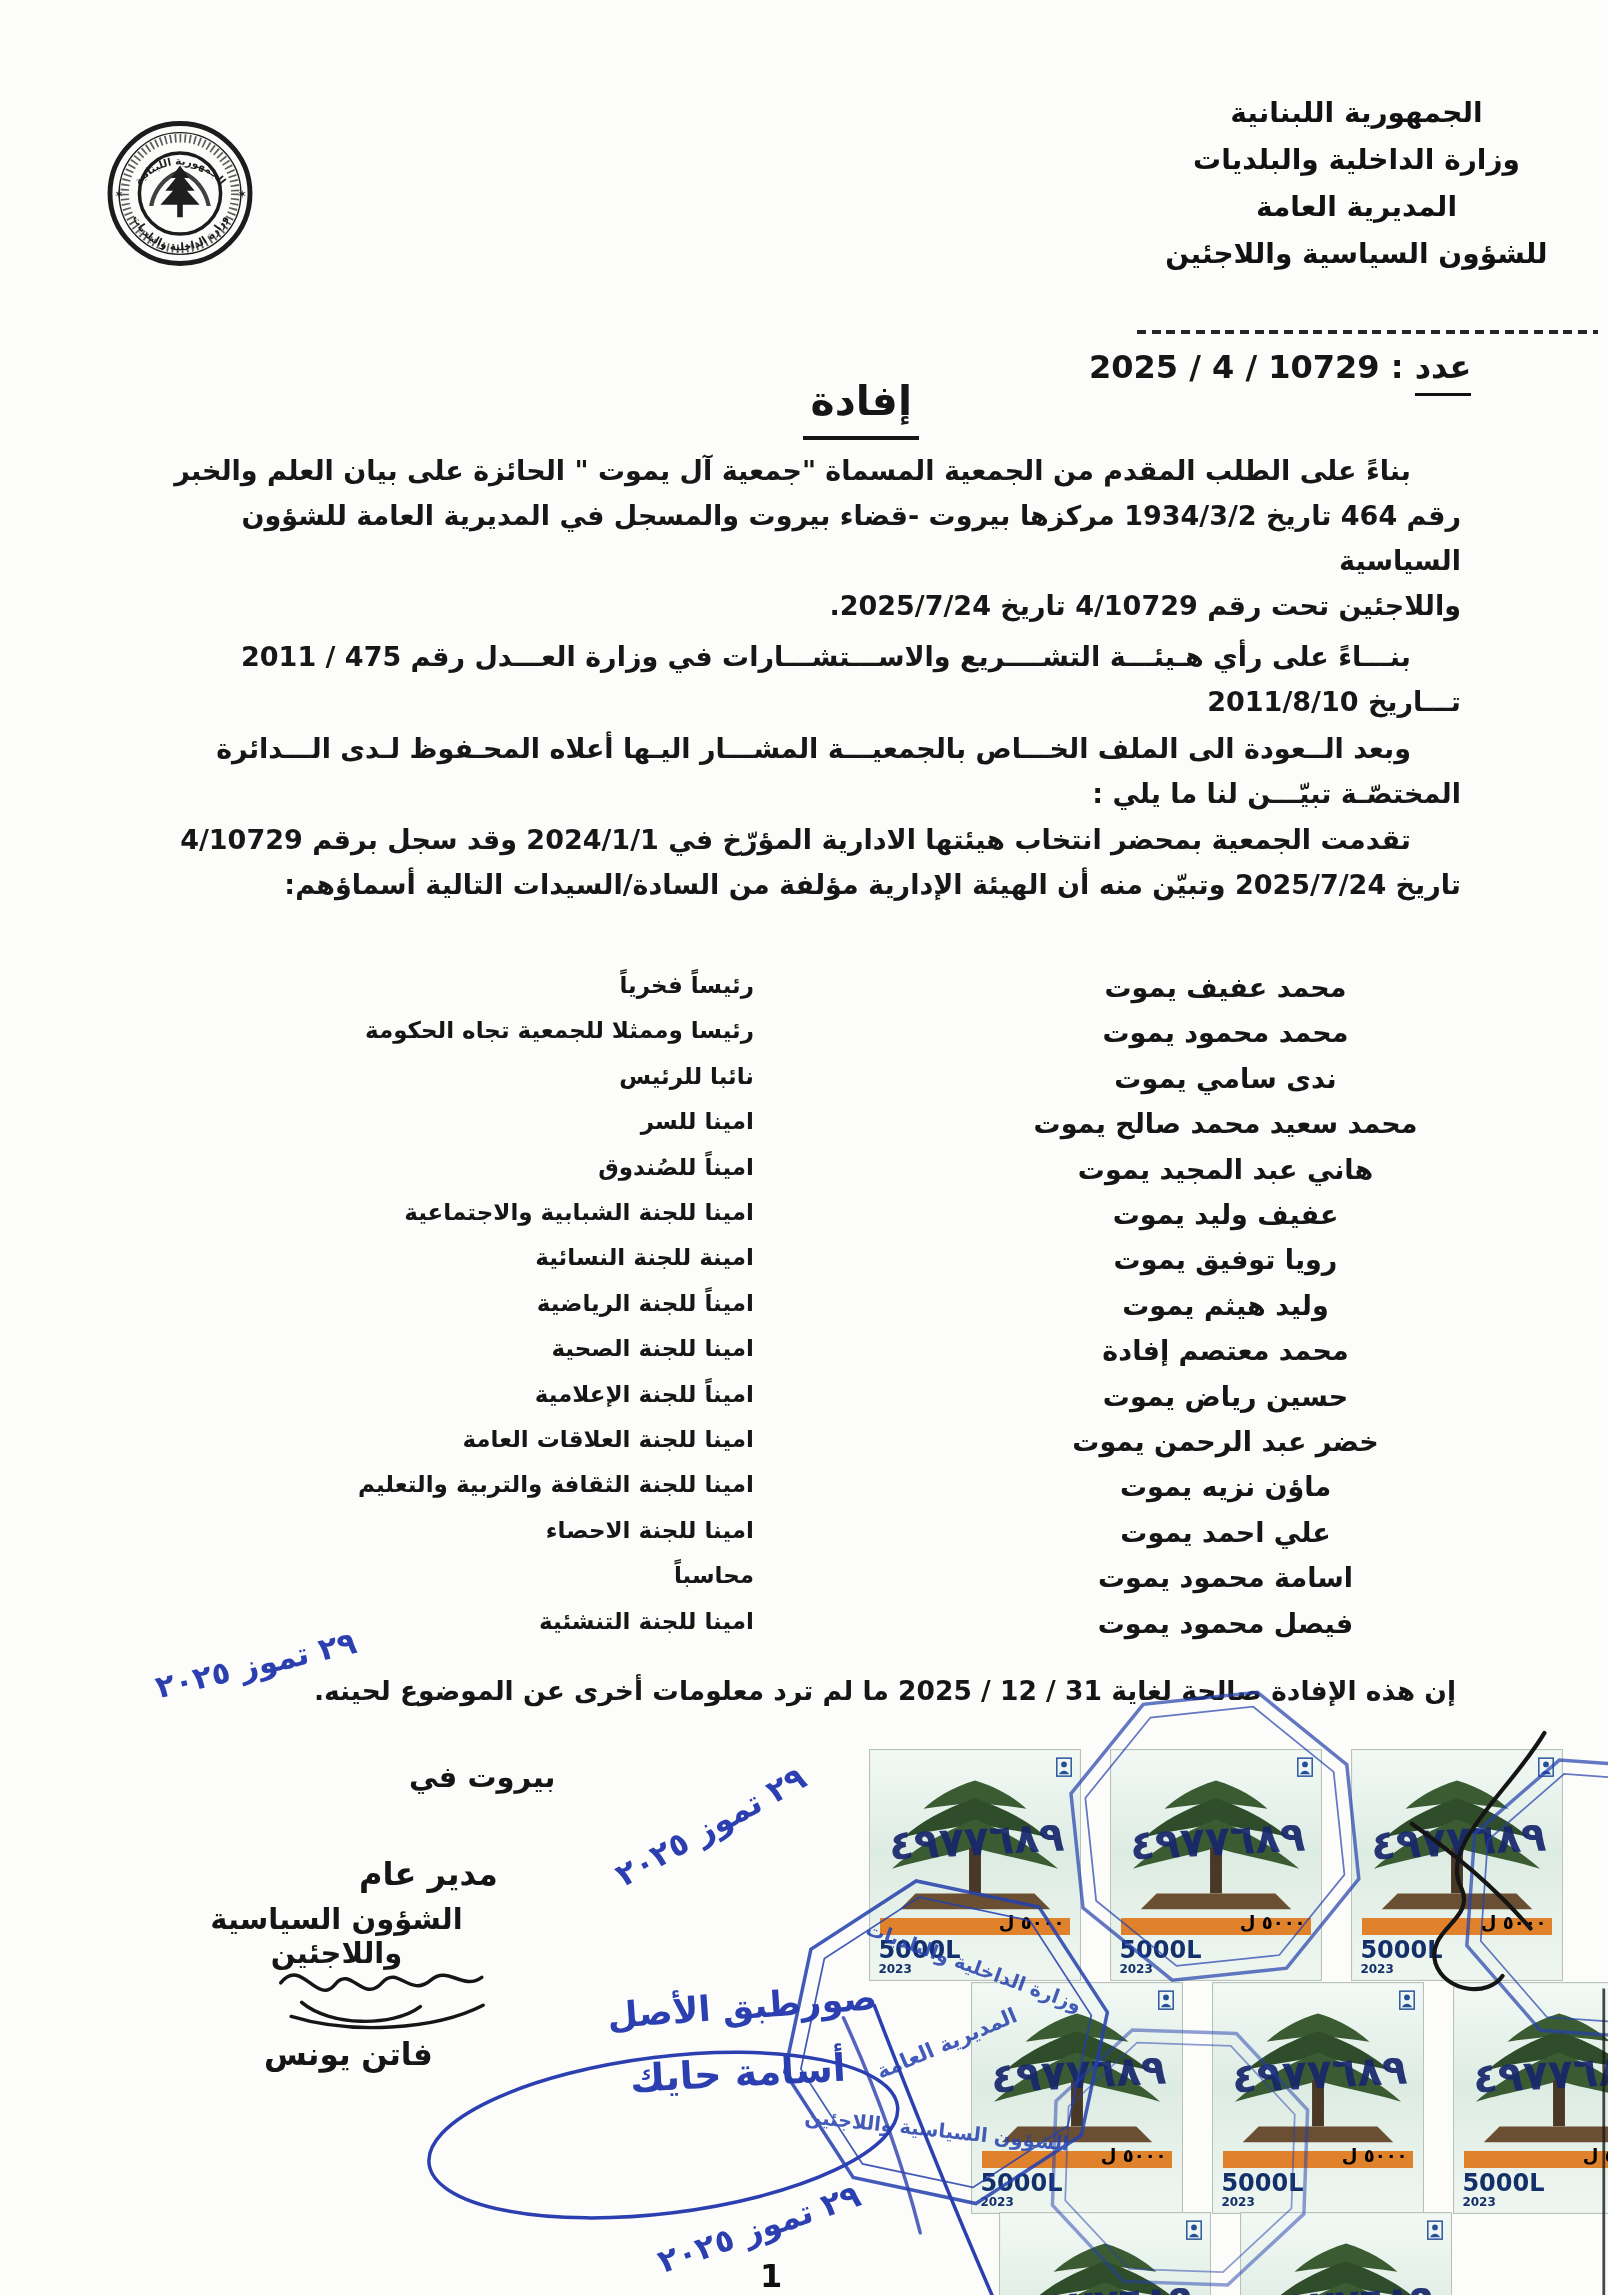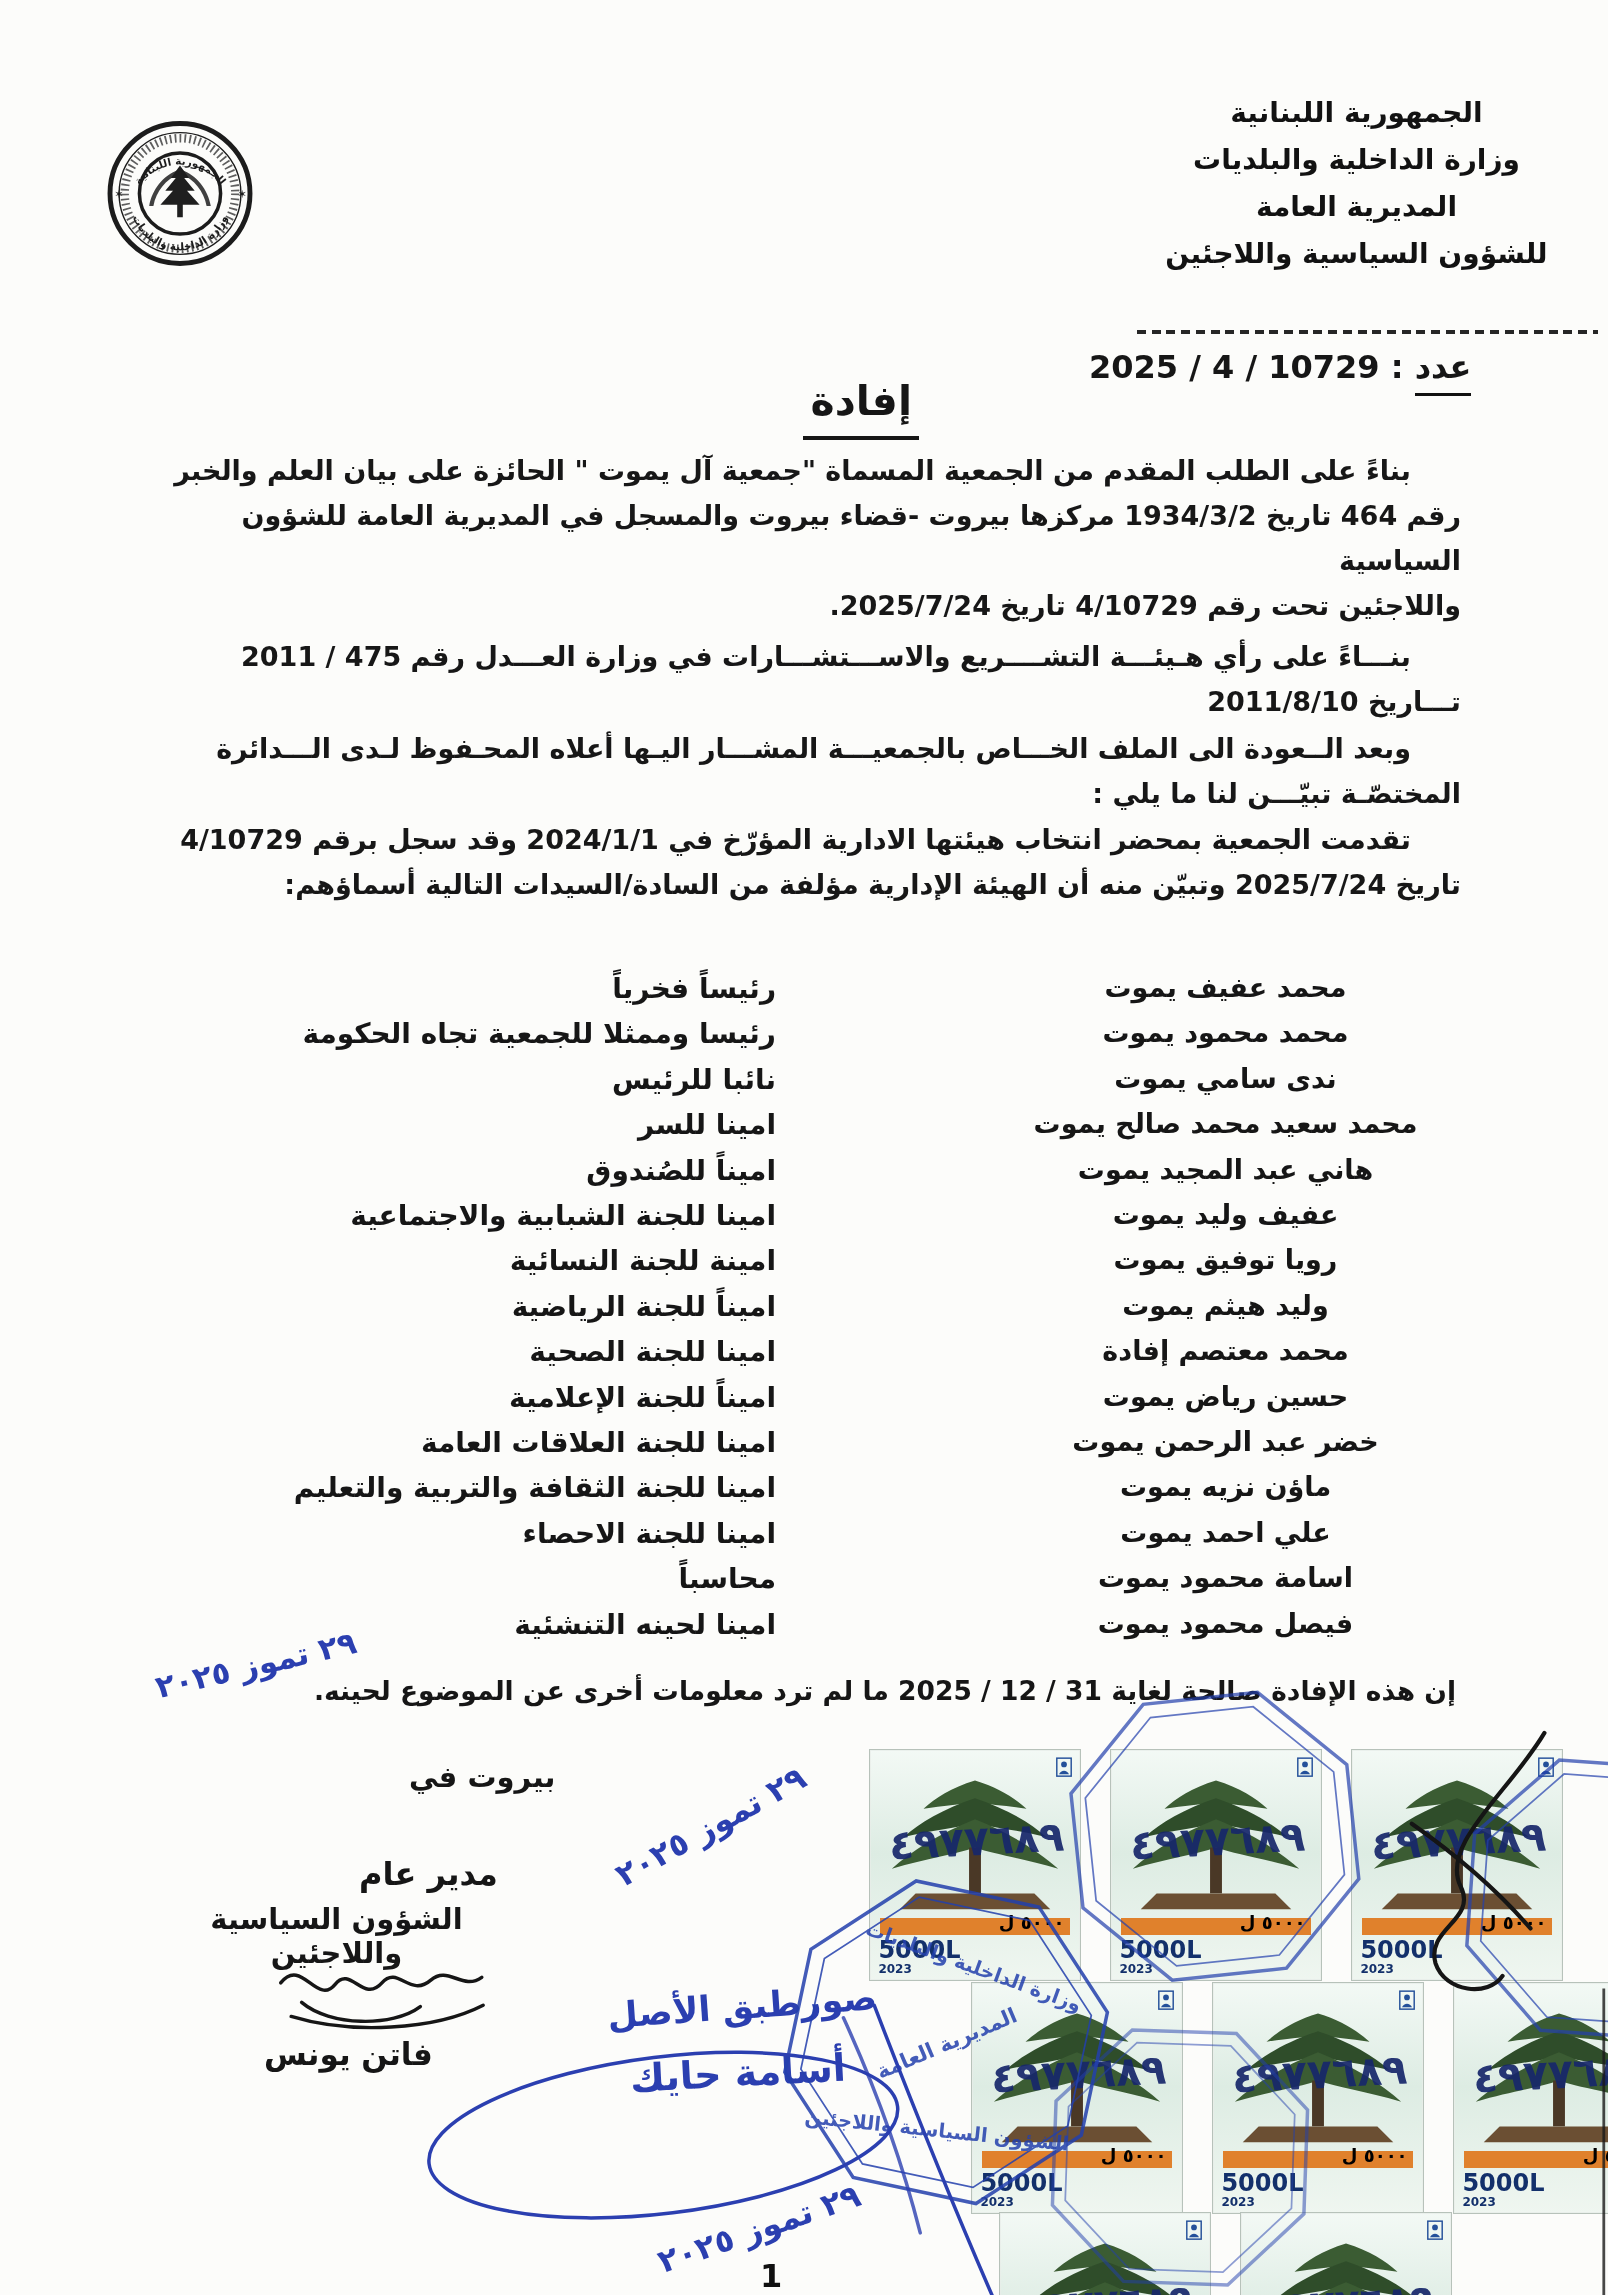--- a/index.html
+++ b/index.html
@@ -25,21 +25,21 @@
   .para{left:147px;width:1314px;direction:rtl;text-align:right;margin:0;
         font-size:27px;font-weight:700;line-height:45px;white-space:pre-line;
         text-indent:50px;color:#171717;}
   .p1{top:448px;} .p2{top:634px;} .p3{top:726px;} .p4{top:817px;}
 
   
   #members{left:314px;top:972px;width:1027px;height:698px;}
   .member-row{position:absolute;width:100%;height:43px;direction:rtl;}
   .m-name{position:absolute;left:646px;width:531px;text-align:center;
           font-size:27px;font-weight:700;white-space:nowrap;}
-  .m-role{position:absolute;right:565px;font-size:28px;font-weight:700;white-space:nowrap;}
+  .m-role{position:absolute;right:587px;font-size:23px;font-weight:700;white-space:nowrap;}
 
   .validity{right:152px;top:1675px;direction:rtl;text-align:right;
             font-size:26.5px;font-weight:700;white-space:nowrap;}
 
   
   .place{left:409px;top:1760px;font-size:29px;font-weight:800;direction:rtl;text-align:right;}
   .t1{left:327px;top:1855px;font-size:32px;font-weight:800;direction:rtl;margin-left:32px;}
   .t2{left:162px;top:1902px;width:349px;text-align:center;font-size:29px;font-weight:800;direction:rtl;}
   .signer{left:264px;top:2036px;font-size:31px;font-weight:800;direction:rtl;}
 
@@ -173,21 +173,21 @@
       <div class="member-row" style="top: 545px;">
         <span class="m-name">علي احمد يموت</span>
         <span class="m-role">امينا للجنة الاحصاء</span>
       </div>
       <div class="member-row" style="top: 590px;">
         <span class="m-name">اسامة محمود يموت</span>
         <span class="m-role">محاسباً</span>
       </div>
       <div class="member-row" style="top: 636px;">
         <span class="m-name">فيصل محمود يموت</span>
-        <span class="m-role">امينا لحينه التنشئية</span>
+        <span class="m-role">امينا للجنة التنشئية</span>
       </div>
     </div>
 
   <div class="abs validity">إن هذه الإفادة صالحة لغاية  31 /  12  /  2025   ما لم ترد معلومات أخرى عن الموضوع لحينه.</div>
 
   <div class="abs place">بيروت في</div>
   <div class="abs t1">مدير عام</div>
   <div class="abs t2">الشؤون السياسية واللاجئين</div>
   <div class="abs signer">فاتن يونس</div>
 

